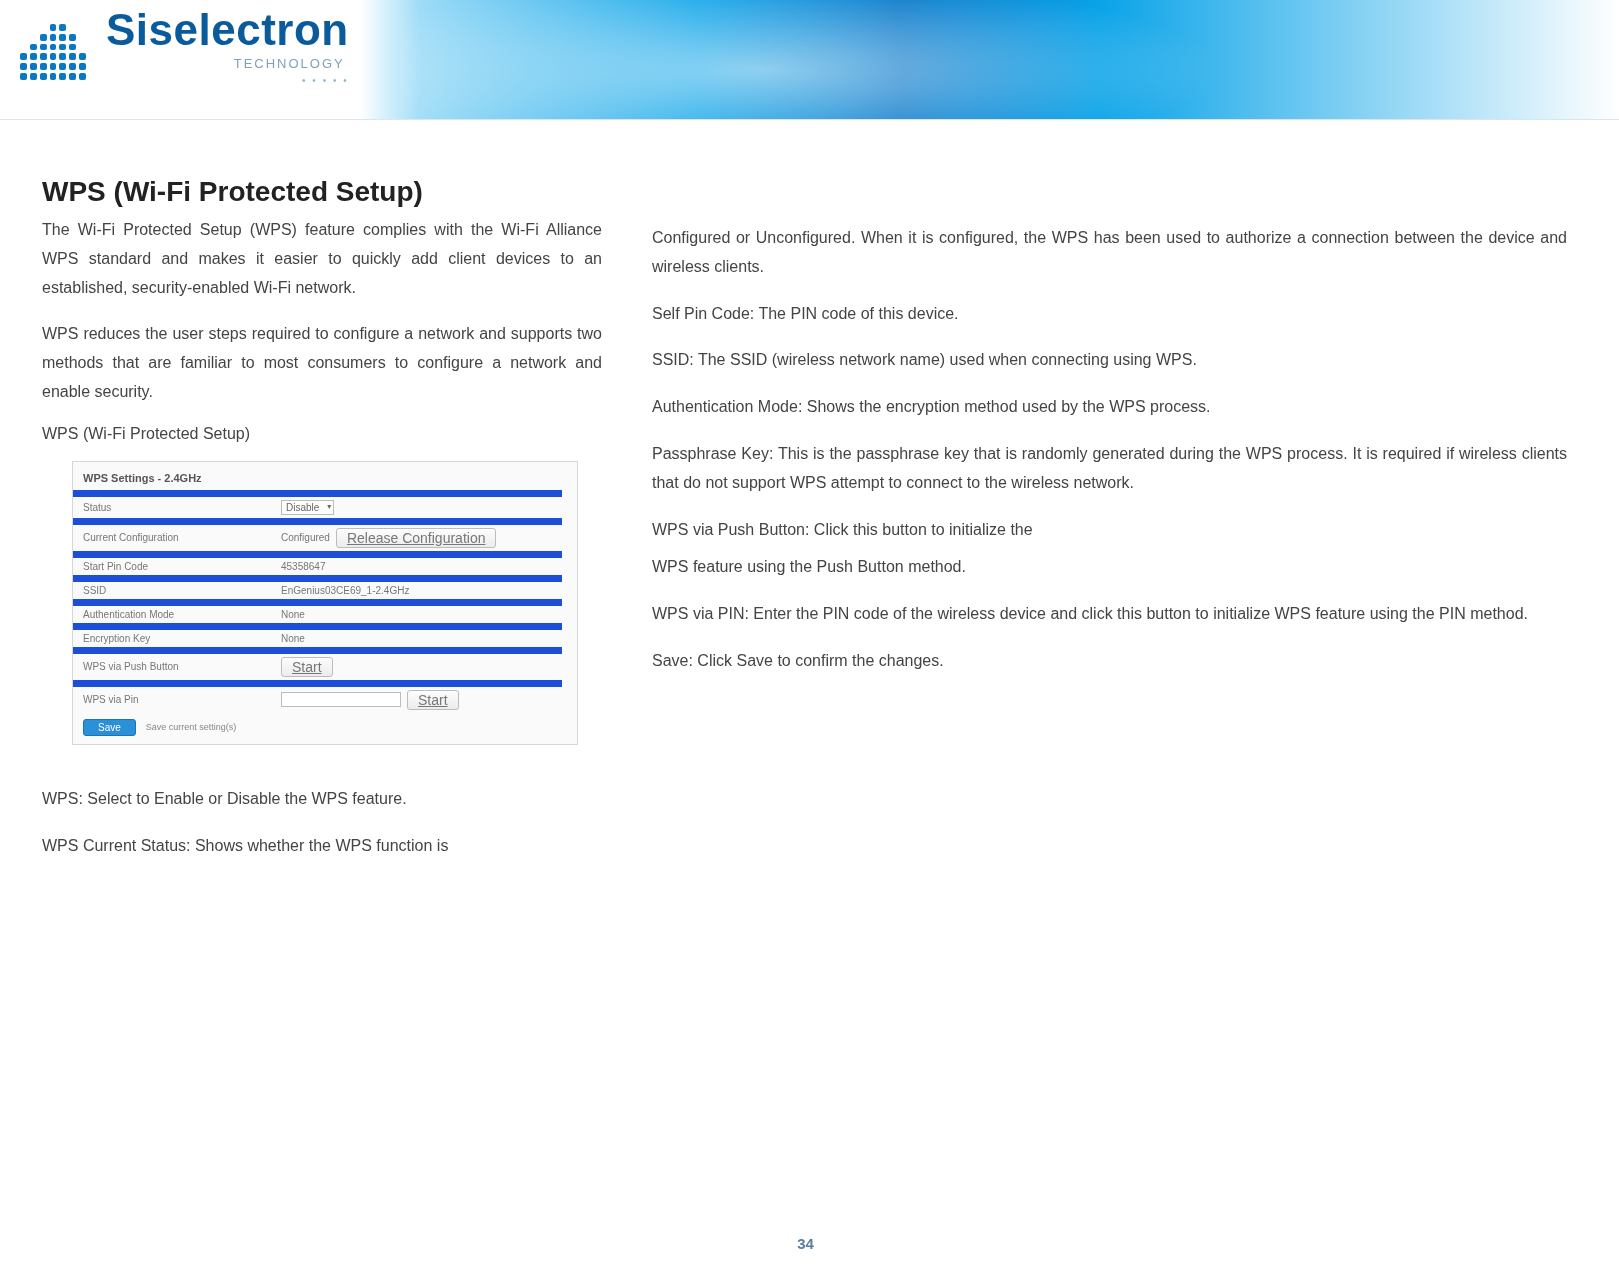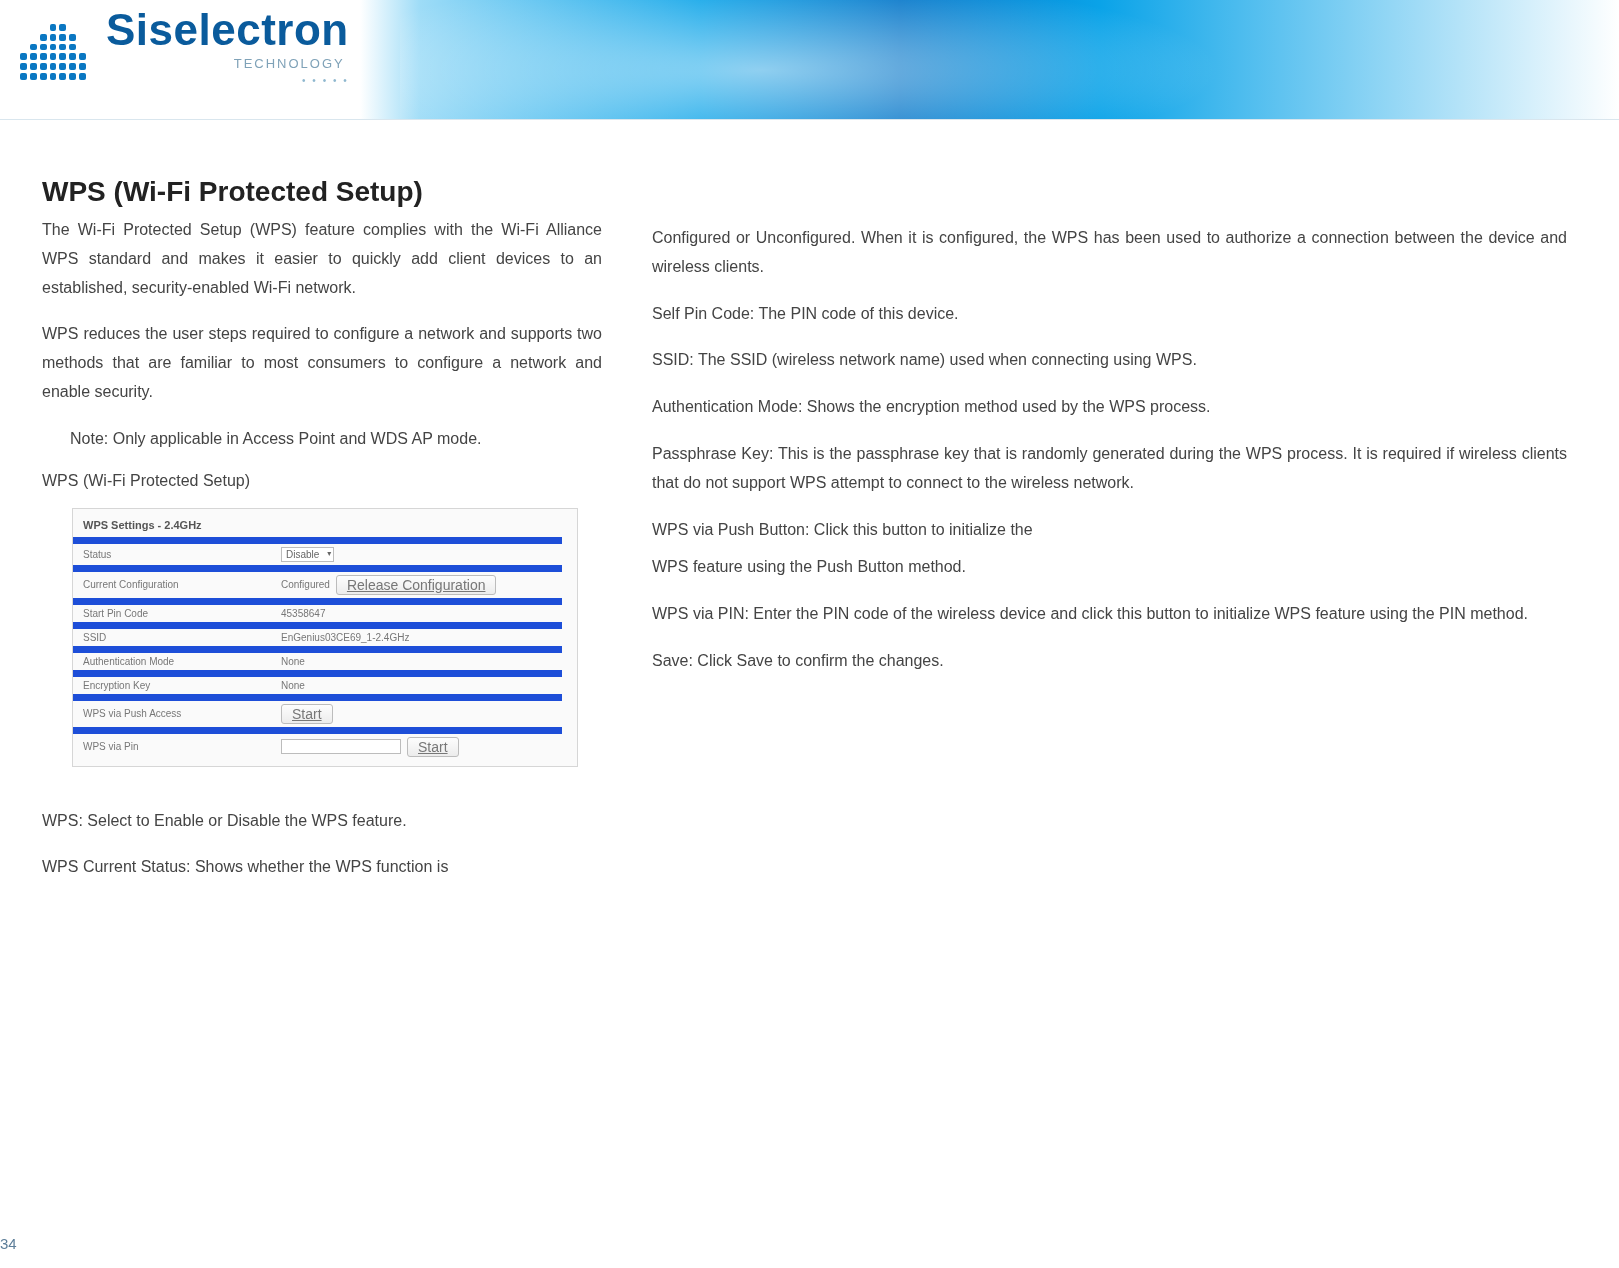--- a/index.html
+++ b/index.html
@@ -59,21 +59,21 @@
   .settings-row .lbl { flex: 0 0 190px; }
   .settings-row .val { flex:1; display:flex; align-items:center; gap:6px;}
   .mini-select { border:1px solid #bcbcbc; background:#fff; font-size:10px; padding:1px 14px 1px 4px; position:relative; color:#666;}
   .mini-select::after { content:"▾"; position:absolute; right:2px; top:1px; font-size:8px; color:#666;}
   .mini-btn { border:1px solid #bcbcbc; background:linear-gradient(#fdfdfd,#ececec); font-size:14px; padding:1px 10px; border-radius:3px; color:#777;text-decoration:underline;}
   .mini-input { border:1px solid #bcbcbc; background:#fff; font-size:10px; padding:1px 4px; width:120px; color:#777;}
   .save-bar { display:flex; align-items:center; gap:10px; padding:6px 10px 2px 10px;}
   .save-btn { background:#2a90d8; color:#fff; font-size:10px; padding:2px 14px; border-radius:3px; border:1px solid #1c74b4;}
   .save-note { font-size:9px; color:#888;}
 
-  .page-num { position:absolute; bottom:16px; left:0; right:8px; text-align:left; font-size:15px; color:#5d7e99; }
+  .page-num { position:absolute; bottom:16px; left:0; right:8px; text-align:center; font-size:15px; color:#5d7e99;font-weight:bold; }
 </style>
 </head>
 <body>
 <div class="page">
 
   <div class="banner">
     <div class="logo">
       <div class="logo-mark">
         <span></span>
           <span></span>
@@ -133,21 +133,20 @@
     </div>
   </div>
 
   <div class="content">
     <div class="col col-left">
       <h1>
         <span>WPS (Wi-Fi </span><span class="bold" style="font-weight:800">Protected</span><span> Setup)</span>
       </h1>
       <p class="para">The  Wi-Fi  Protected  Setup   (WPS)  feature  complies   with  the  Wi-Fi  Alliance  WPS standard  and   makes    it  easier  to   quickly  add  client   devices  to  an  established, security-enabled Wi-Fi network.</p>
       <p class="para">WPS  reduces  the   user   steps  required    to   configure  a  network  and supports   two    methods  that    are   familiar   to   most consumers to  configure a network and  enable security.</p>
-      <p class="para note">Note:   Only  applicable   in  Access   Point   and   WDS AP mode.</p>
       <p class="subhead">WPS (Wi-Fi Protected  Setup)</p>
 
       <div class="settings-shot">
         <div class="settings-title">WPS Settings - 2.4GHz</div>
 
         <div class="settings-row">
           <div class="lbl">Status</div>
           <div class="val">
               <span class="mini-select">Disable</span>
             </div>
@@ -177,31 +176,35 @@
               <span>None</span>
             </div>
         </div>
         <div class="settings-row">
           <div class="lbl">Encryption Key</div>
           <div class="val">
               <span>None</span>
             </div>
         </div>
         <div class="settings-row">
-          <div class="lbl">WPS via Push Access</div>
+          <div class="lbl">WPS via Push Button</div>
           <div class="val">
               <span class="mini-btn">Start</span>
             </div>
         </div>
         <div class="settings-row">
           <div class="lbl">WPS via Pin</div>
           <div class="val">
             <span class="mini-input">&nbsp;</span>
             <span class="mini-btn">Start</span>
           </div>
+        </div>
+        <div class="save-bar">
+          <span class="save-btn">Save</span>
+          <span class="save-note">Save current setting(s)</span>
         </div>
       </div>
 
       <p class="para" style="margin-top:40px">WPS: Select  to  Enable or Disable the  WPS feature.</p>
       <p class="para">WPS Current Status:  Shows  whether the  WPS function  is</p>
     </div>
 
     <div class="col col-right" style="padding-top:48px">
       <p class="para">Configured  or  Unconfigured.  When   it   is  configured,   the WPS  has been    used    to   authorize  a  connection  between   the  device   and wireless clients.</p>
       <p class="para">Self  Pin  Code:  The PIN code  of this  device.</p>

